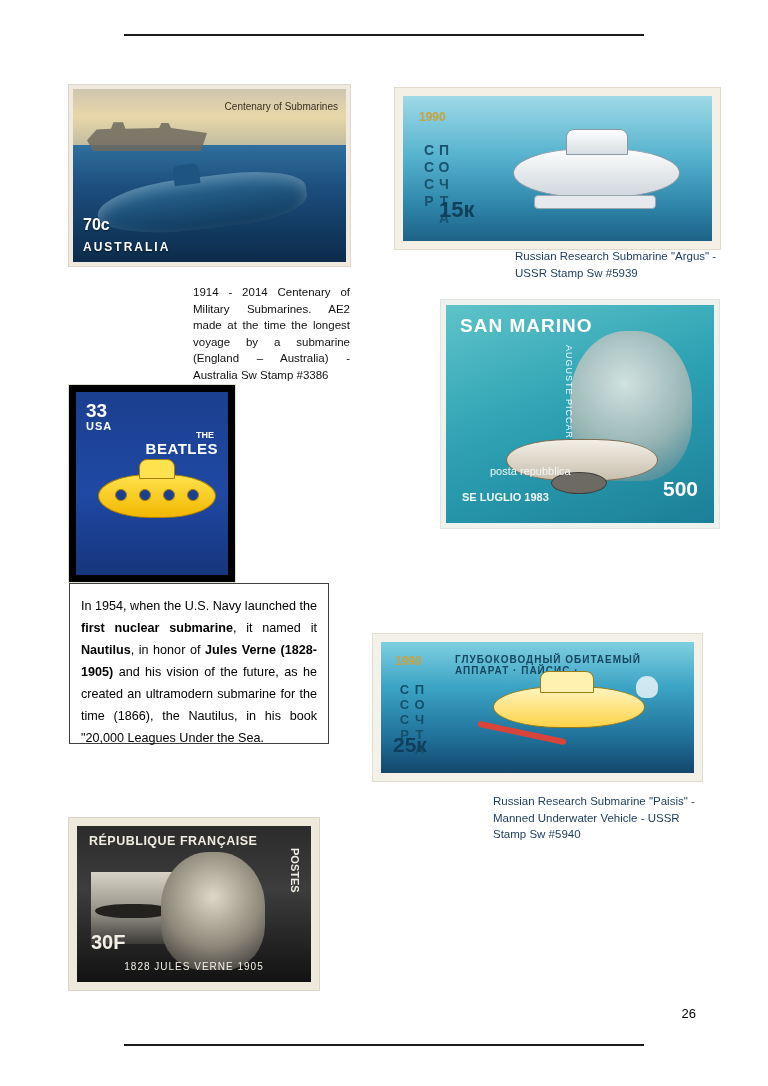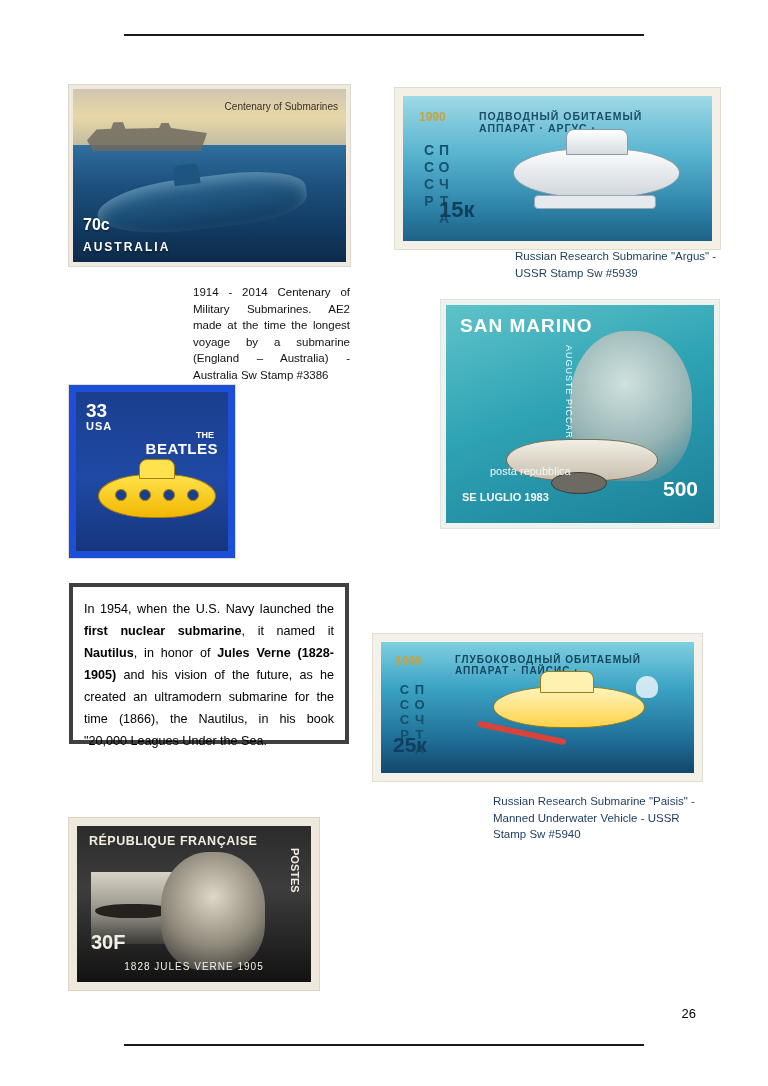--- a/index.html
+++ b/index.html
@@ -46,23 +46,23 @@
     top: 1006px;
     font-size: 13px;
     color: #000;
   }
 
   
   .textbox {
     position: absolute;
     left: 69px;
     top: 583px;
-    width: 280px;
+    width: 260px;
     height: 161px;
-    border: 4px solid #404040;
+    border: 1px solid #404040;
     box-sizing: border-box;
     padding: 11px 11px 0 11px;
     font-size: 12.6px;
     line-height: 22px;
     text-align: justify;
     color: #000;
   }
   .textbox b { font-weight: bold; }
 
   
@@ -154,22 +154,22 @@
     background:linear-gradient(180deg,#ffffff,#d6dde2); border:1px solid #8a99a5;
     border-radius:8px 8px 0 0;
   }
   #stamp-argus .vessel:after{
     content:""; position:absolute; left:20px; bottom:-12px; width:120px; height:12px;
     background:#e6eaee; border-radius:4px; border:1px solid #9aa6b0;
   }
 
   
   #stamp-beatles {
-    left: 69px; top: 385px; width: 166px; height: 173px;
-    background: #1d4ed8;
+    left: 69px; top: 385px; width: 166px; height: 197px;
+    background: #000000;
     box-shadow: 0 0 0 1px #e1ddd0;
   }
   #stamp-beatles .field {
     position:absolute; left:7px; top:7px; right:7px; bottom:7px;
     background: linear-gradient(180deg,#1b3f8f 0%, #1f49a4 55%, #16357c 100%);
   }
   #stamp-beatles .denom {
     position:absolute; left:10px; top:8px; color:#fff; font-size:19px; font-weight:bold;
   }
   #stamp-beatles .usa {
@@ -333,21 +333,20 @@
     <div class="sub"></div>
     <div class="title">Centenary of Submarines</div>
     <div class="denom">70c</div>
     <div class="country">AUSTRALIA</div>
   </div>
   <div class="caption justify" style="left:193px; top:284px; width:157px;">1914 - 2014 Centenary of Military Submarines. AE2 made at the time the longest voyage by a submarine (England – Australia) - Australia Sw Stamp #3386</div>
 
   <div class="stamp" id="stamp-argus">
     <div class="field">
       <div class="yearlbl">1990</div>
-      <div class="headline">ПОДВОДНЫЙ ОБИТАЕМЫЙ АППАРАТ · АРГУС ·</div>
       <div class="vert">ПОЧТА СССР</div>
       <div class="vessel"></div>
       <div class="denom">15к</div>
     </div>
   </div>
   <div class="caption" style="left:515px; top:248px; width:215px;">Russian Research Submarine "Argus" - USSR Stamp Sw #5939</div>
 
   <div class="stamp" id="stamp-beatles">
     <div class="field">
       <div class="denom">33</div>

